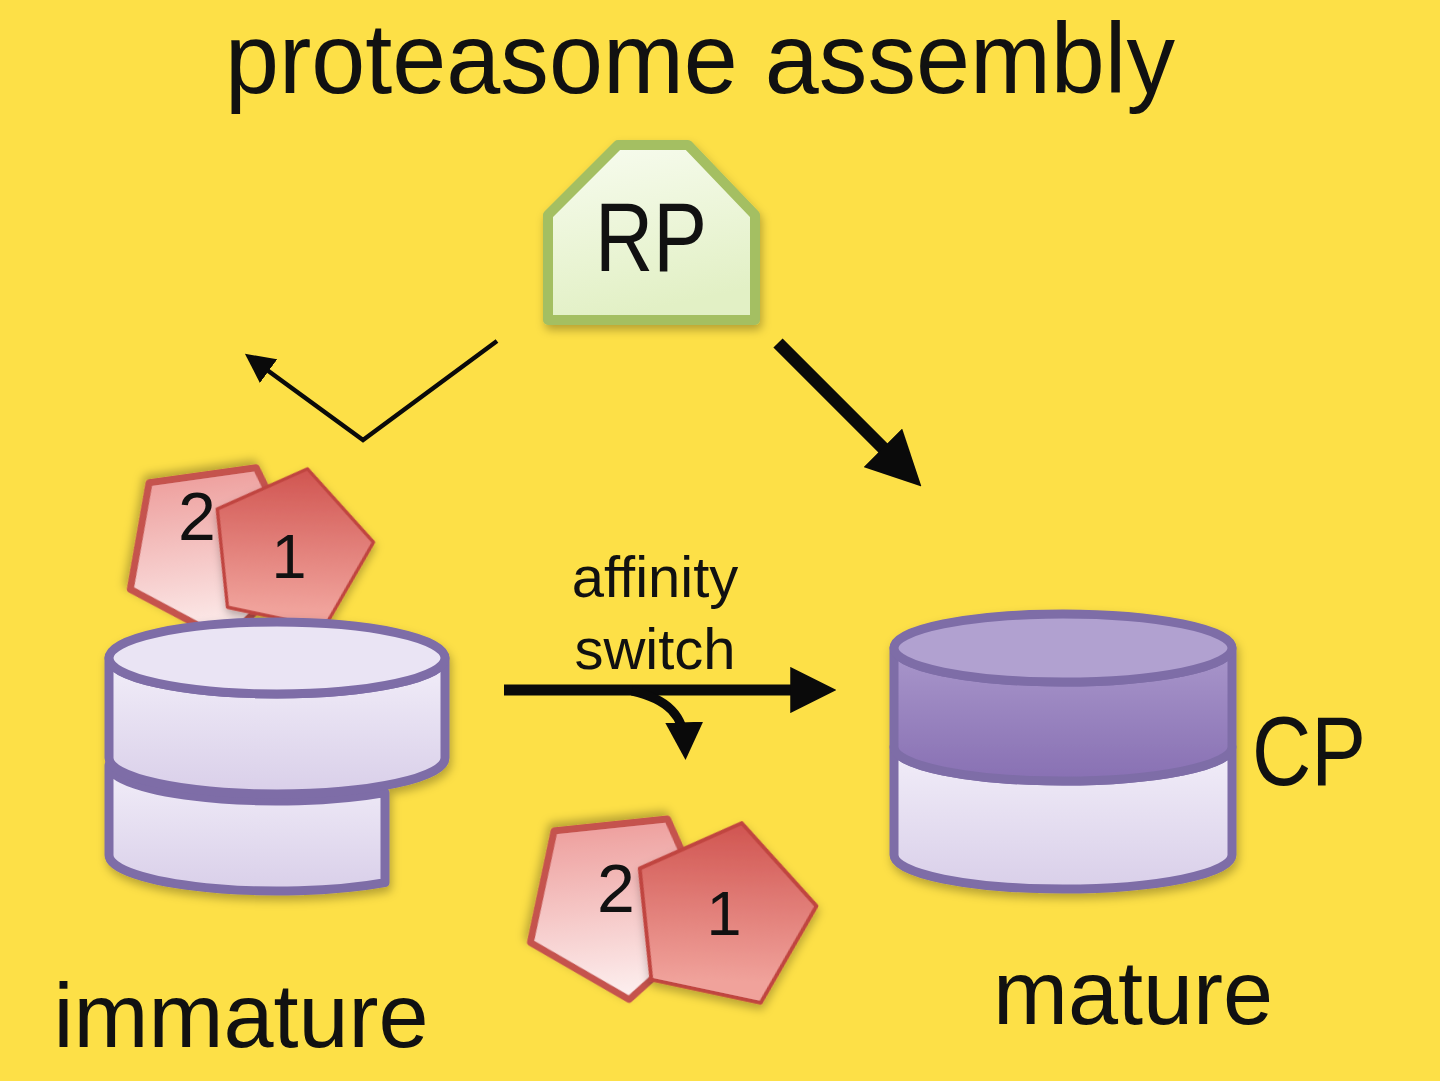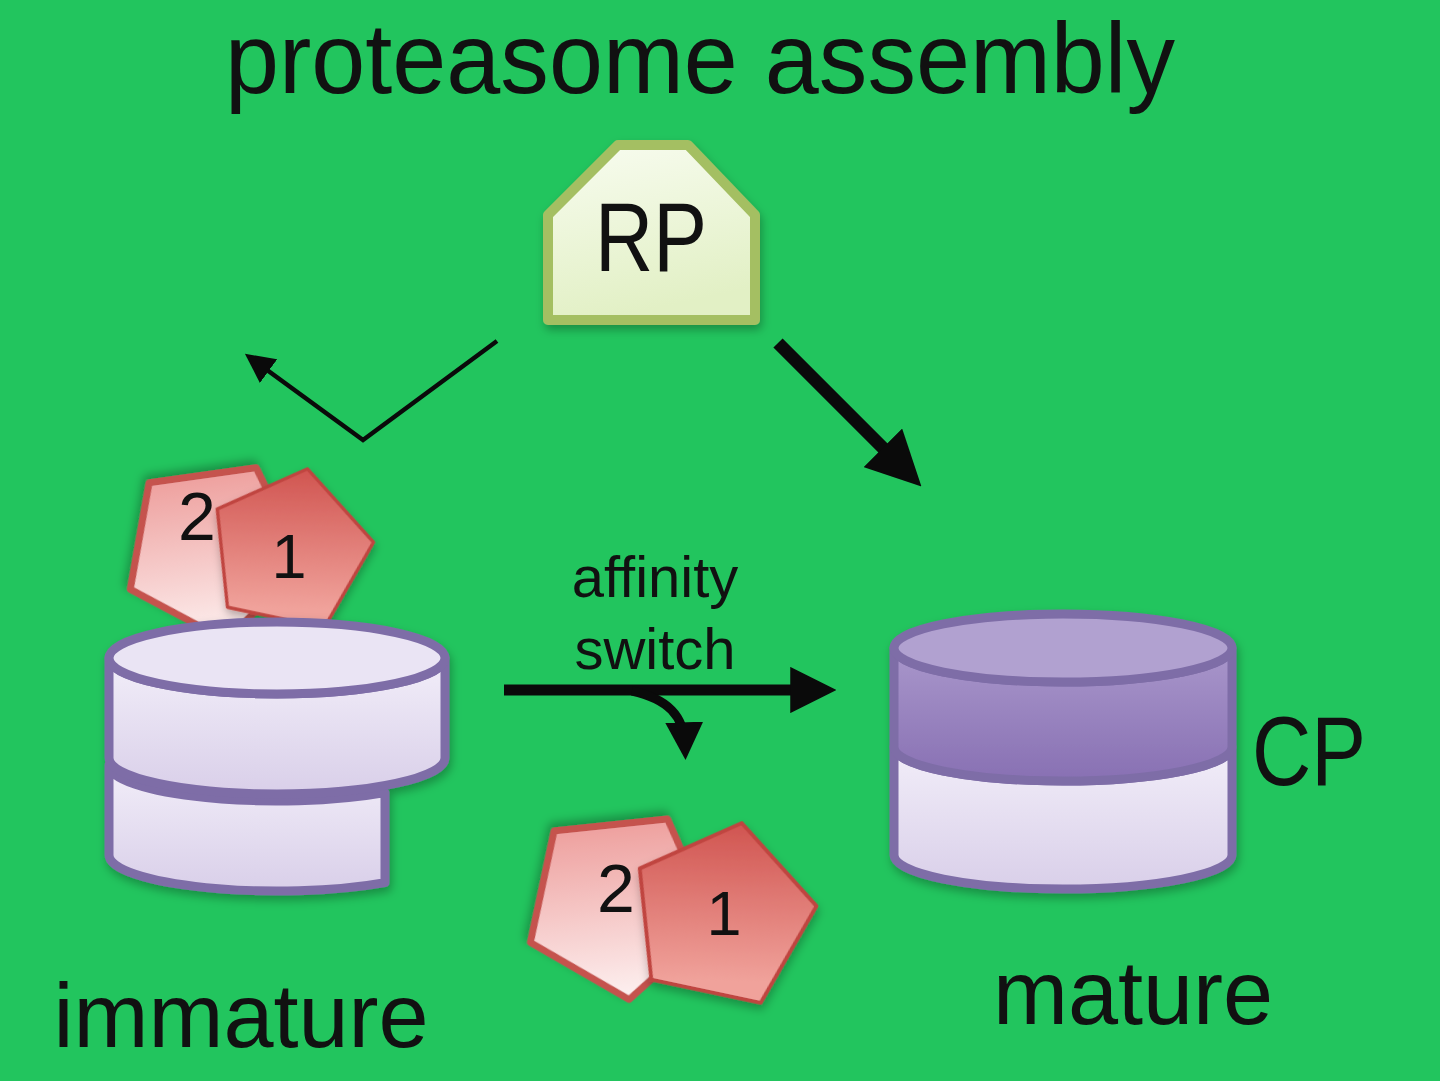--- a/index.html
+++ b/index.html
@@ -1,16 +1,16 @@
 <!DOCTYPE html>
 <html><head>
 <meta charset="utf-8">
 <style>
   html,body{margin:0;padding:0;background:#ffffff;}
-  .stage{width:1440px;height:1081px;position:relative;background:#22c55e;overflow:hidden;}
+  .stage{width:1440px;height:1081px;position:relative;background:#fde047;overflow:hidden;}
   svg{display:block;}
   .t{font-family:"Liberation Sans", sans-serif; fill:#111111;}
 </style>
 </head>
 <body>
 
 <div class="stage">
 <svg width="1440" height="1081" viewBox="0 0 1440 1081" xmlns="http://www.w3.org/2000/svg">
 
   <defs>

